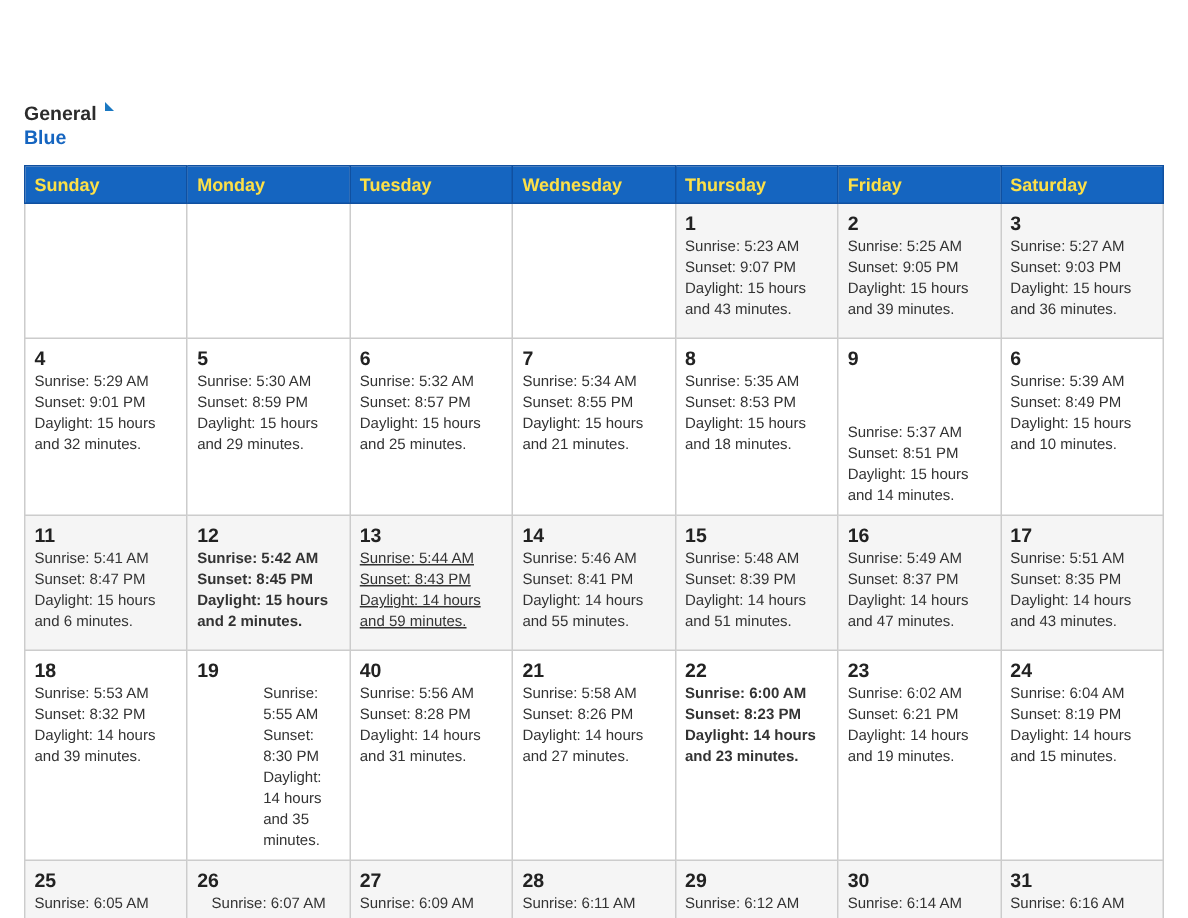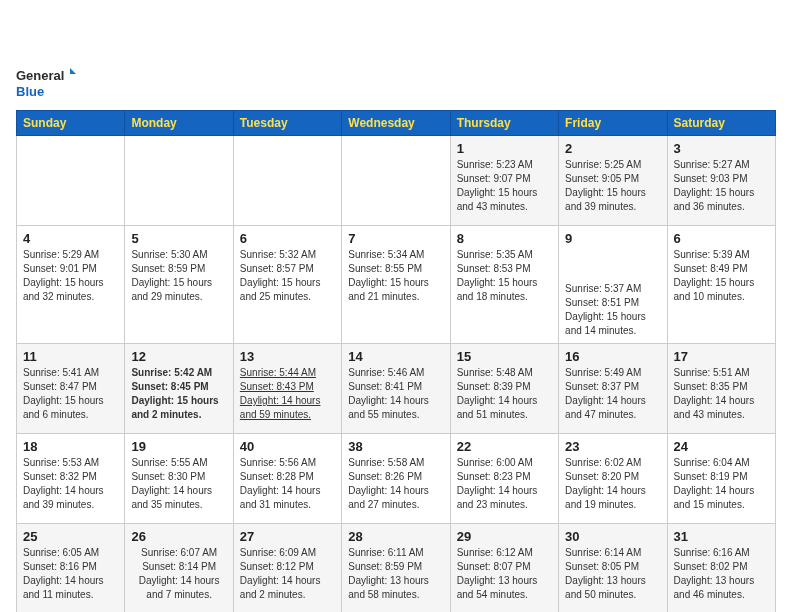--- a/index.html
+++ b/index.html
@@ -242,50 +242,50 @@
       <tr>
         <td>
           <span class="day-number">18</span>
           <div class="day-info" style="white-space: pre-line;">Sunrise: 5:53 AM
 Sunset: 8:32 PM
 Daylight: 14 hours
 and 39 minutes.</div>
         </td>
         <td>
           <span class="day-number">19</span>
-          <div class="day-info" style="white-space: pre-line;">Sunrise: 5:55 AM
+          <div class="day-info" style="white-space: pre-line; margin-left: 44px;">Sunrise: 5:55 AM
 Sunset: 8:30 PM
 Daylight: 14 hours
 and 35 minutes.</div>
         </td>
         <td>
           <span class="day-number">40</span>
           <div class="day-info" style="white-space: pre-line;">Sunrise: 5:56 AM
 Sunset: 8:28 PM
 Daylight: 14 hours
 and 31 minutes.</div>
         </td>
         <td>
-          <span class="day-number">38</span>
+          <span class="day-number">21</span>
           <div class="day-info" style="white-space: pre-line;">Sunrise: 5:58 AM
 Sunset: 8:26 PM
 Daylight: 14 hours
 and 27 minutes.</div>
         </td>
         <td>
           <span class="day-number">22</span>
-          <div class="day-info" style="white-space: pre-line;">Sunrise: 6:00 AM
+          <div class="day-info" style="white-space: pre-line; font-weight: bold;">Sunrise: 6:00 AM
 Sunset: 8:23 PM
 Daylight: 14 hours
 and 23 minutes.</div>
         </td>
         <td>
           <span class="day-number">23</span>
           <div class="day-info" style="white-space: pre-line;">Sunrise: 6:02 AM
-Sunset: 8:20 PM
+Sunset: 6:21 PM
 Daylight: 14 hours
 and 19 minutes.</div>
         </td>
         <td>
           <span class="day-number">24</span>
           <div class="day-info" style="white-space: pre-line;">Sunrise: 6:04 AM
 Sunset: 8:19 PM
 Daylight: 14 hours
 and 15 minutes.</div>
         </td>

